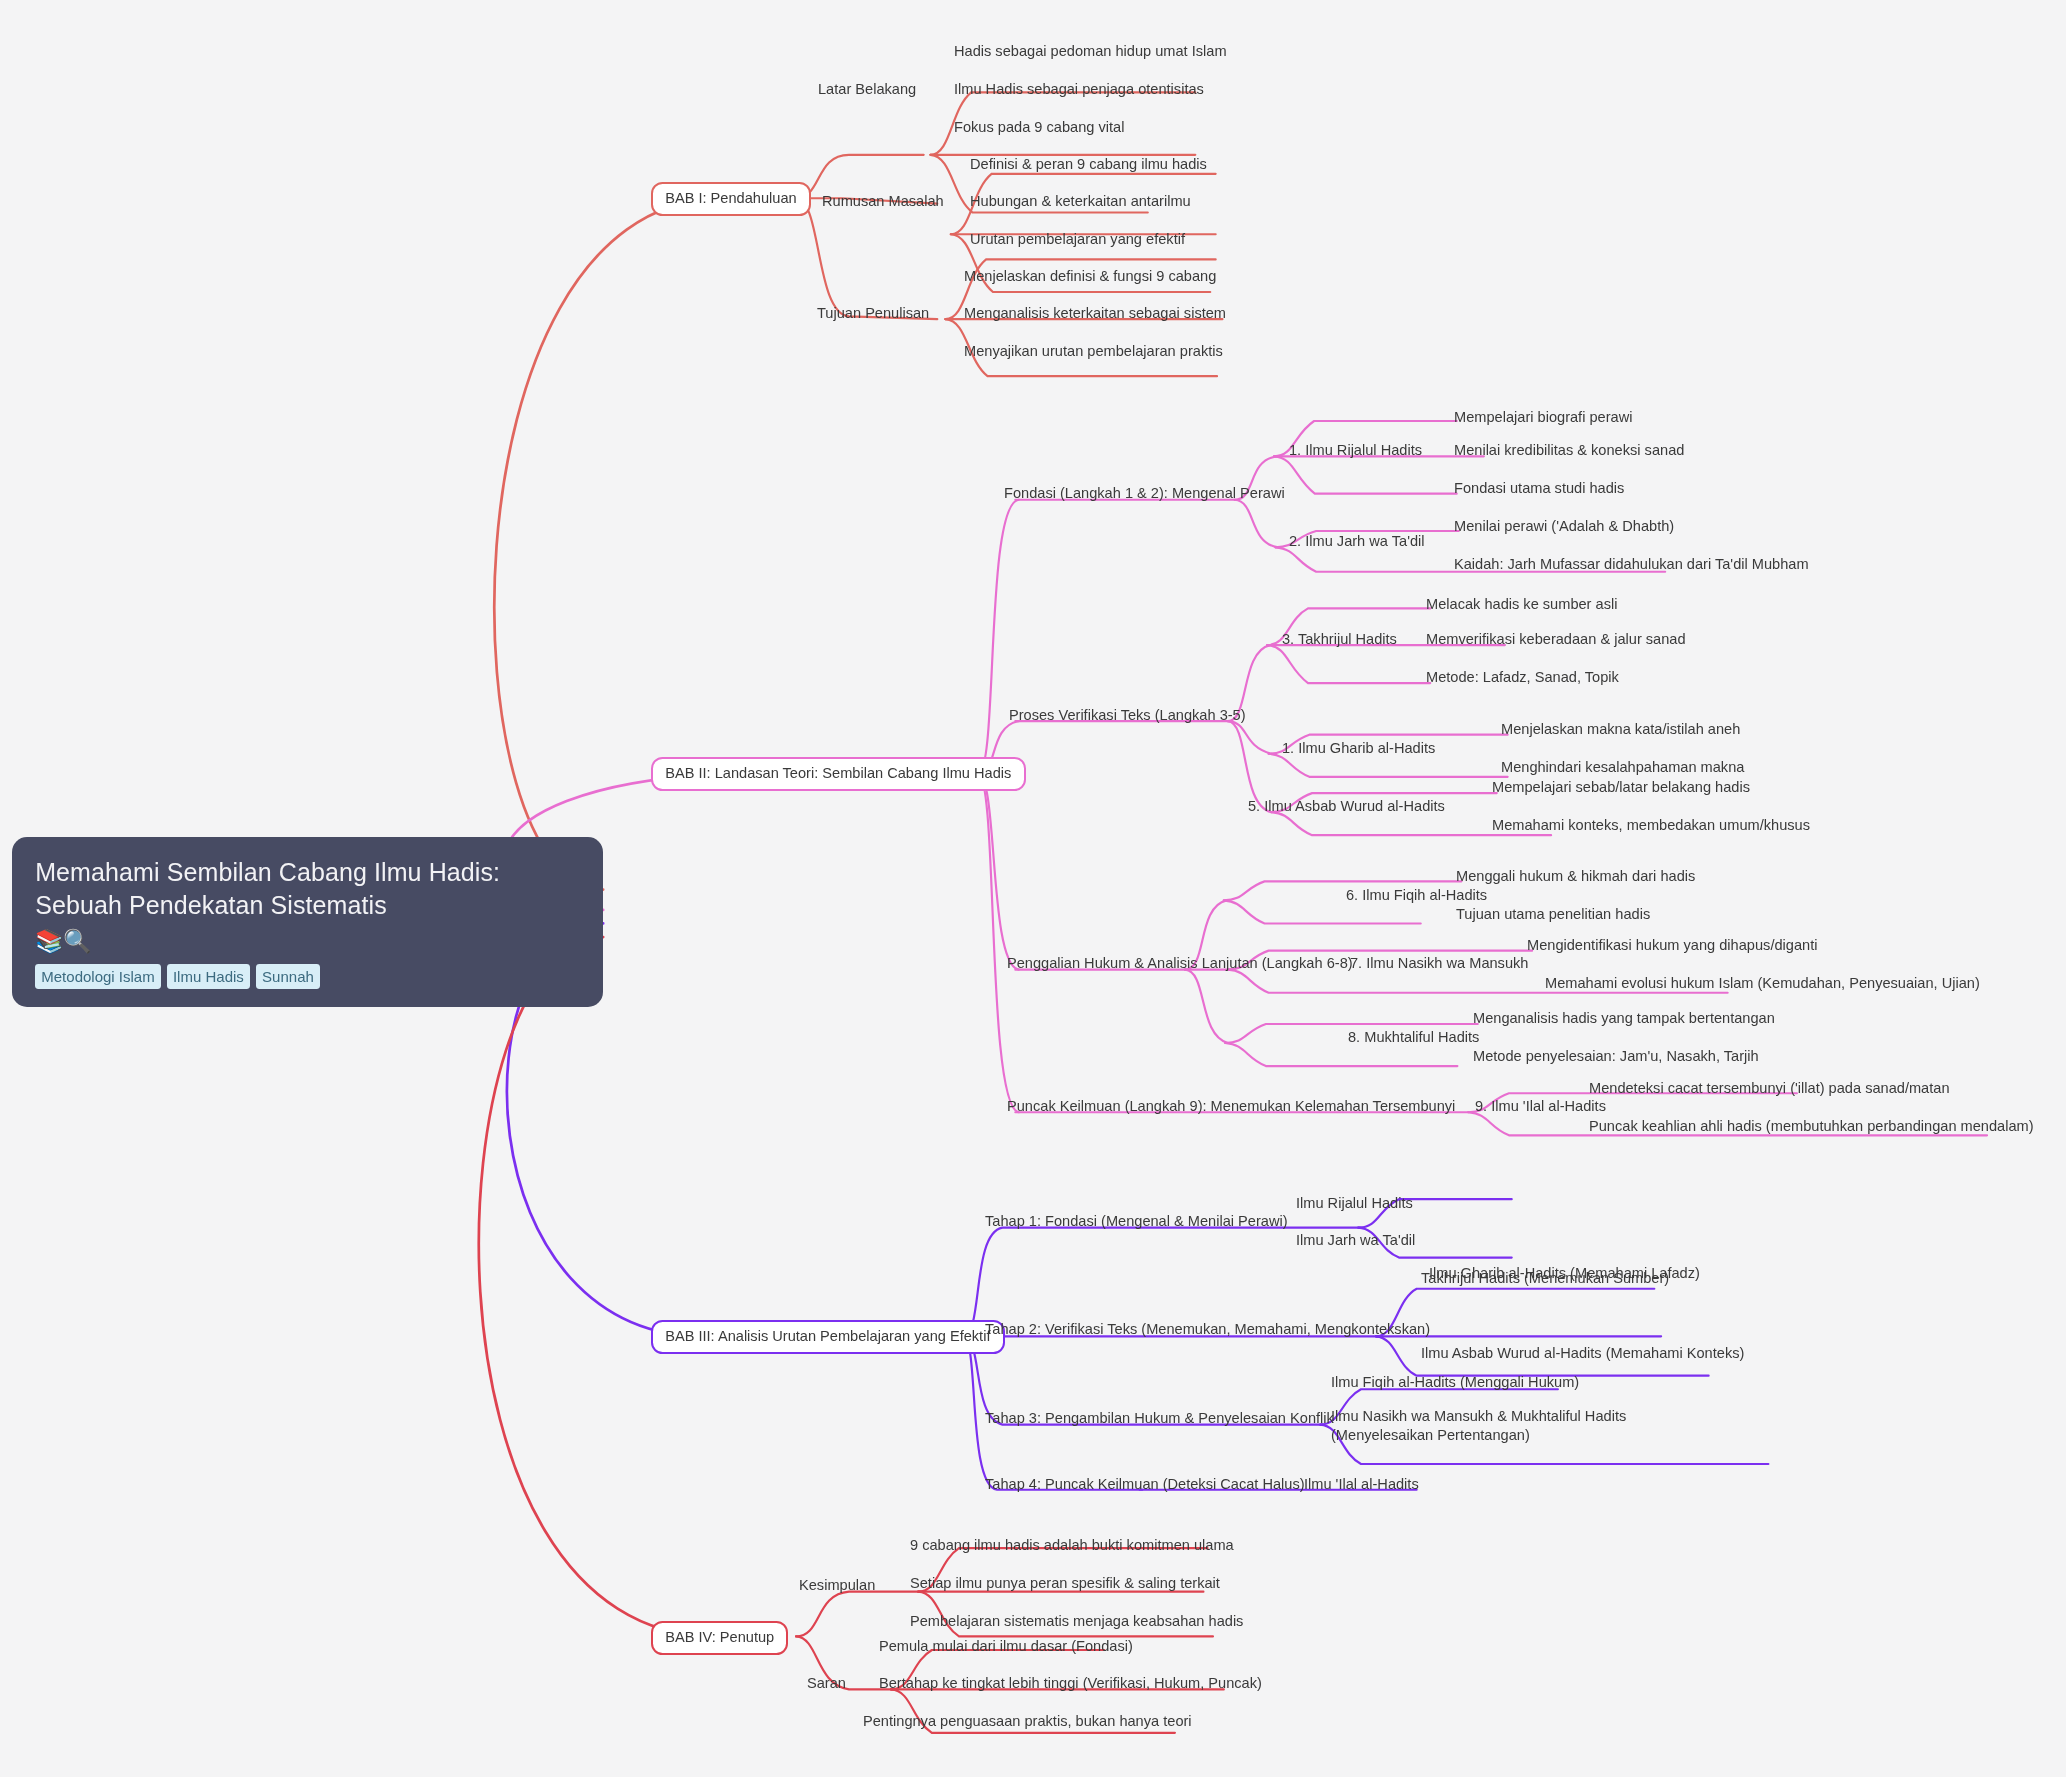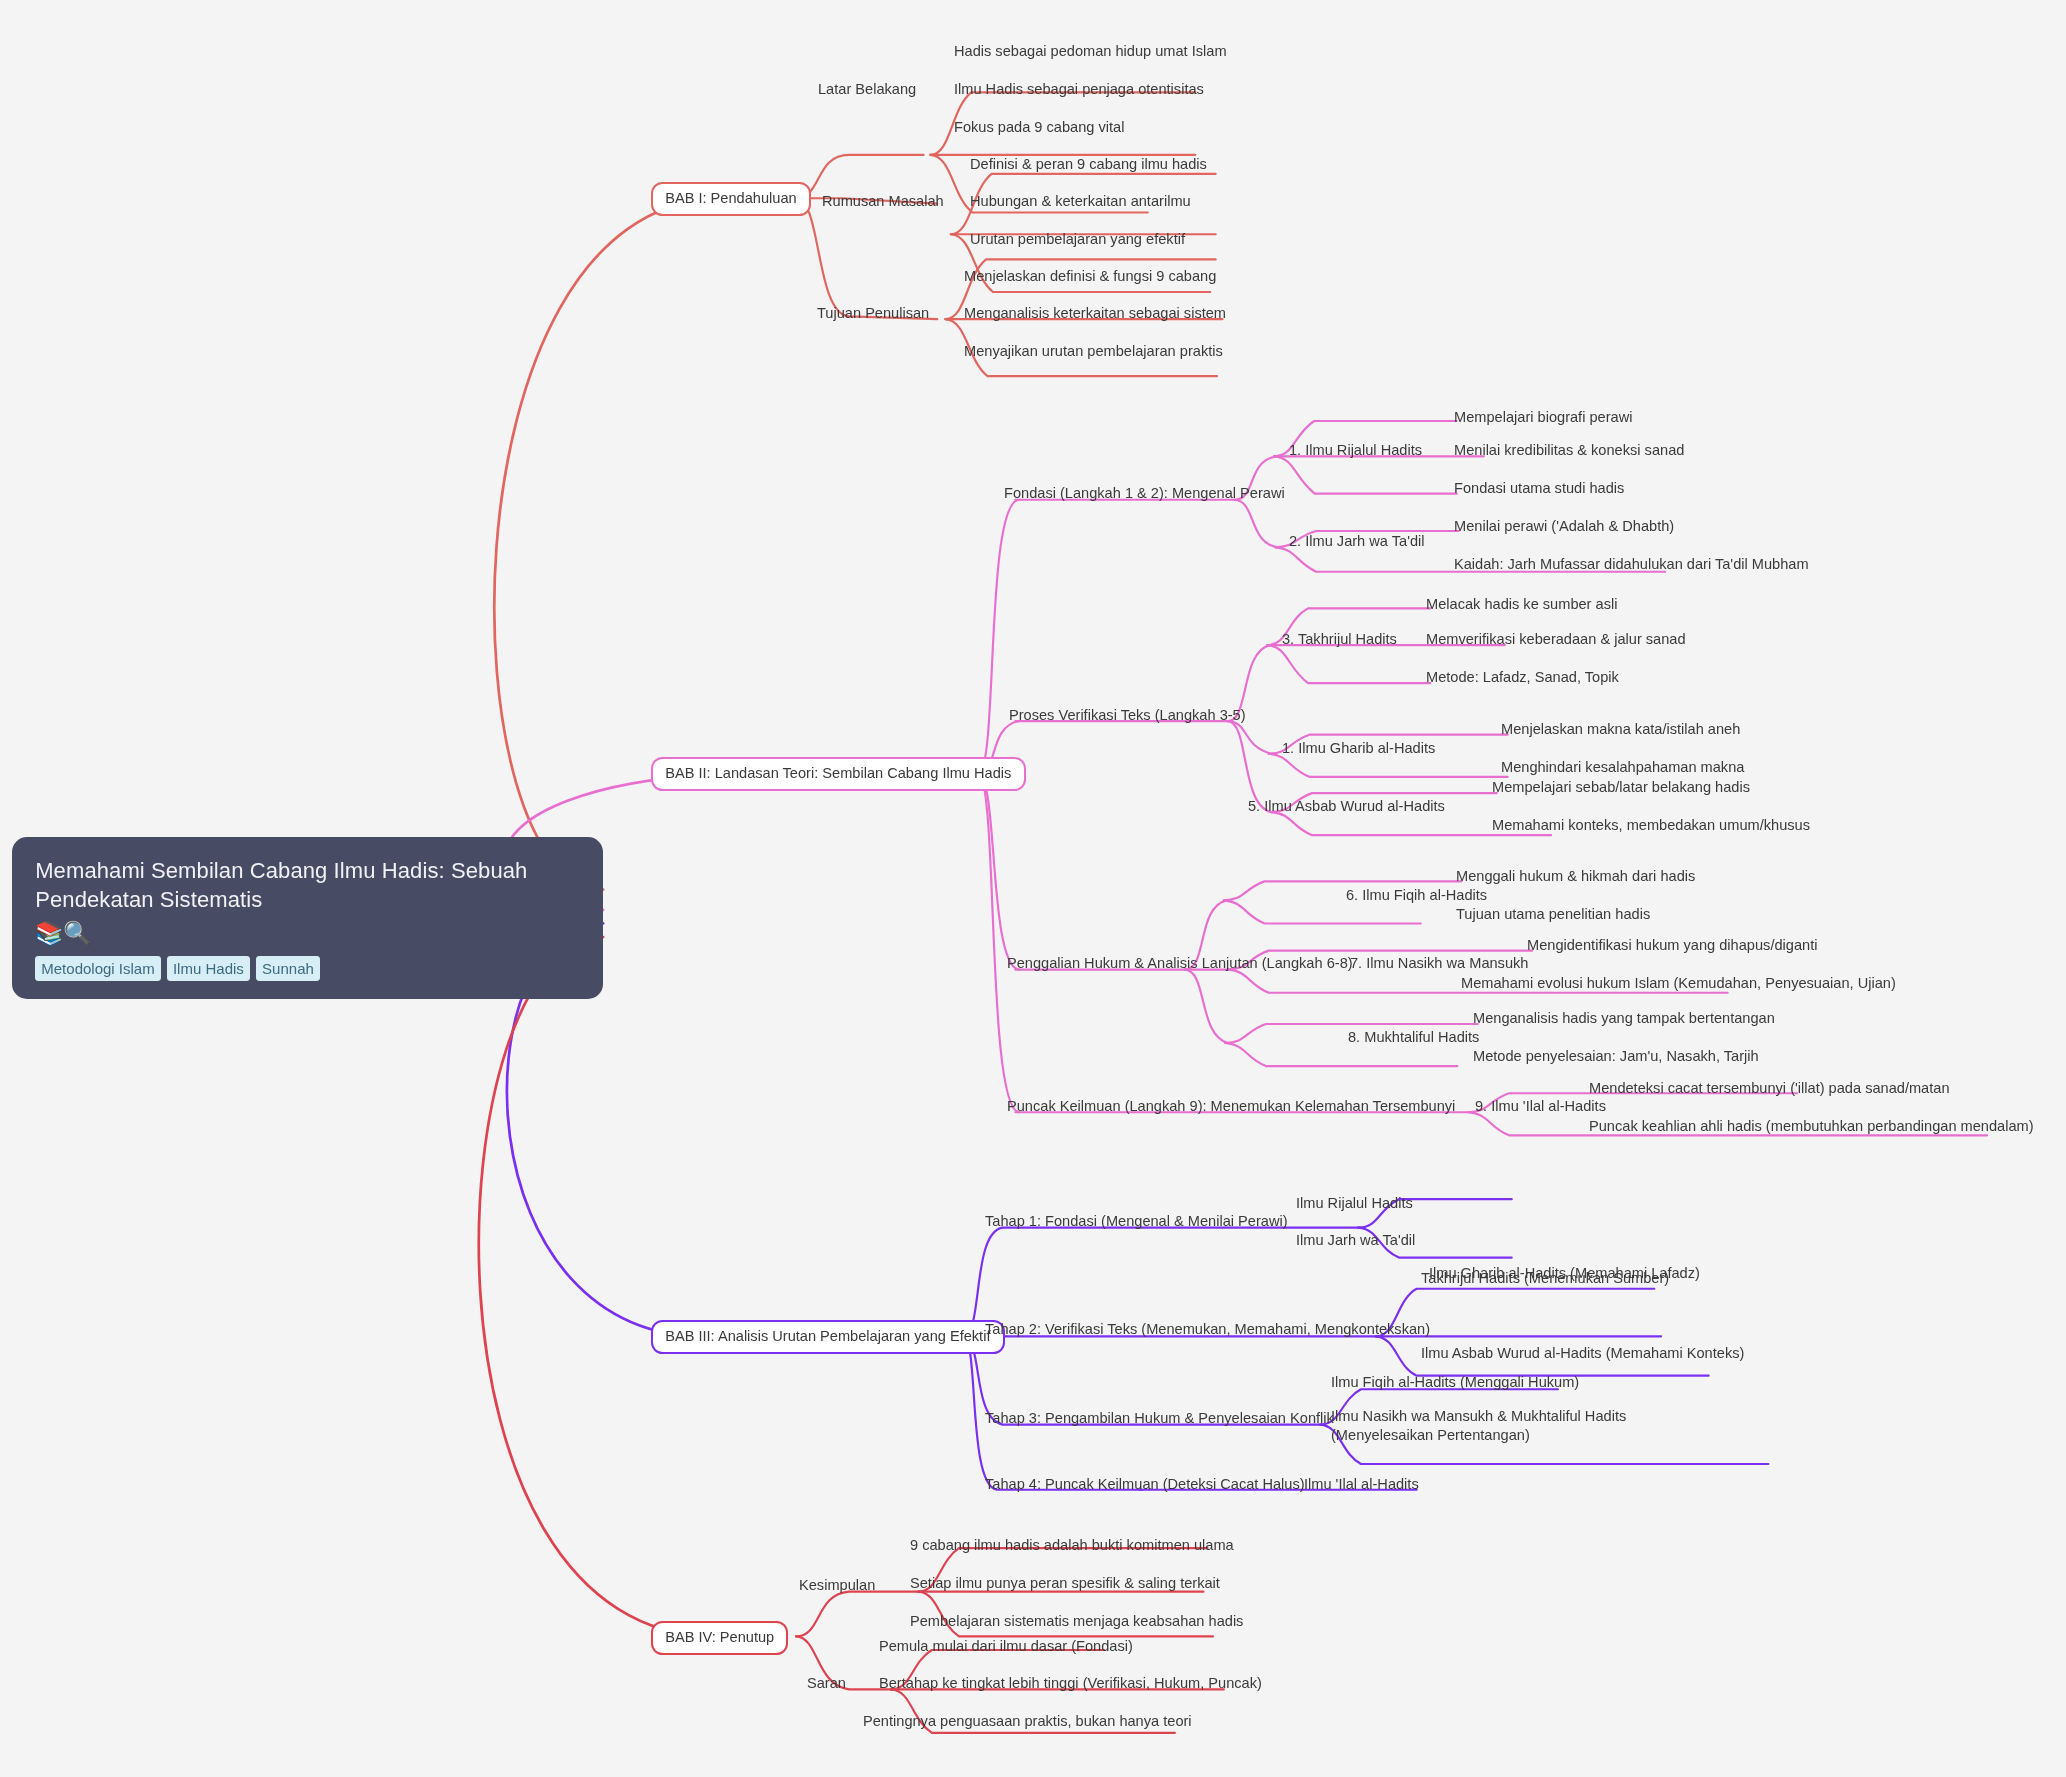--- a/index.html
+++ b/index.html
@@ -26,21 +26,21 @@
     position: absolute;
     left: 12.2px; top: 837px;
     width: 591px;
     box-sizing: border-box;
     background: #474b63;
     border-radius: 15px;
     padding: 19px 23px 17.7px 23px;
     color: #ffffff;
   }
   .root-title {
-    font-size: 22px;
+    font-size: 25px;
     line-height: 1.33;
     font-weight: 400;
     color: #f2f2f5;
     letter-spacing: 0.1px;
   }
   .root-emojis {
     margin-top: 6.8px;
     font-size: 23px;
     line-height: 1.1;
   }
@@ -245,21 +245,21 @@
   <div class="node" style="left:1248px; top:797px;">5. Ilmu Asbab Wurud al-Hadits</div>
   <div class="node" style="left:1492px; top:778px;">Mempelajari sebab/latar belakang hadis</div>
   <div class="node" style="left:1492px; top:816px;">Memahami konteks, membedakan umum/khusus</div>
 
   <div class="node" style="left:1007px; top:954px;">Penggalian Hukum &amp; Analisis Lanjutan (Langkah 6-8)</div>
   <div class="node" style="left:1346px; top:886px;">6. Ilmu Fiqih al-Hadits</div>
   <div class="node" style="left:1456px; top:867px;">Menggali hukum &amp; hikmah dari hadis</div>
   <div class="node" style="left:1456px; top:905px;">Tujuan utama penelitian hadis</div>
   <div class="node" style="left:1350px; top:954px;">7. Ilmu Nasikh wa Mansukh</div>
   <div class="node" style="left:1527px; top:936px;">Mengidentifikasi hukum yang dihapus/diganti</div>
-  <div class="node" style="left:1461px; top:974px;">Memahami evolusi hukum Islam (Kemudahan, Penyesuaian, Ujian)</div>
+  <div class="node" style="left:1545px; top:974px;">Memahami evolusi hukum Islam (Kemudahan, Penyesuaian, Ujian)</div>
   <div class="node" style="left:1348px; top:1028px;">8. Mukhtaliful Hadits</div>
   <div class="node" style="left:1473px; top:1009px;">Menganalisis hadis yang tampak bertentangan</div>
   <div class="node" style="left:1473px; top:1047px;">Metode penyelesaian: Jam'u, Nasakh, Tarjih</div>
 
   <div class="node" style="left:1007px; top:1097px;">Puncak Keilmuan (Langkah 9): Menemukan Kelemahan Tersembunyi</div>
   <div class="node" style="left:1475px; top:1097px;">9. Ilmu 'Ilal al-Hadits</div>
   <div class="node" style="left:1589px; top:1079px;">Mendeteksi cacat tersembunyi ('illat) pada sanad/matan</div>
   <div class="node" style="left:1589px; top:1117px;">Puncak keahlian ahli hadis (membutuhkan perbandingan mendalam)</div>
 
   <div class="pill c3" style="left:651px; top:1320px;">BAB III: Analisis Urutan Pembelajaran yang Efektif</div>

